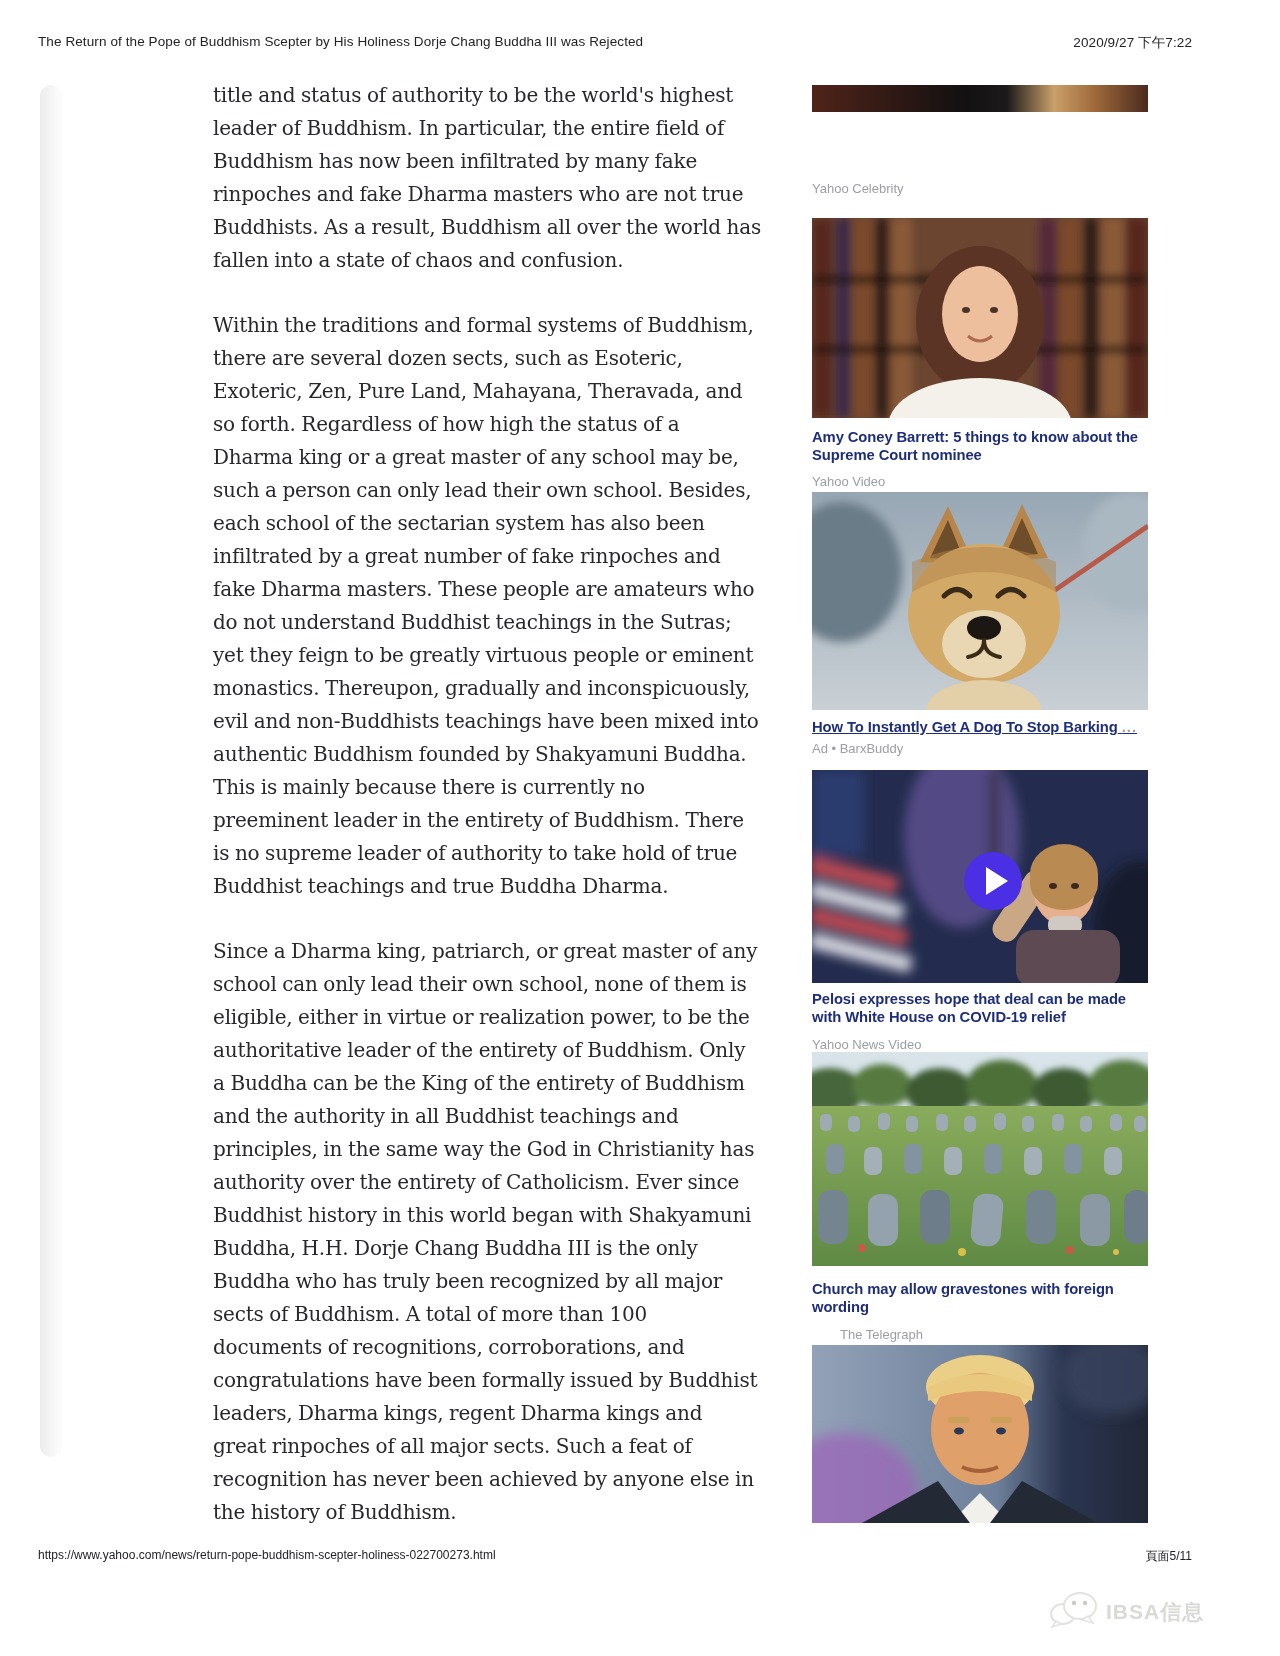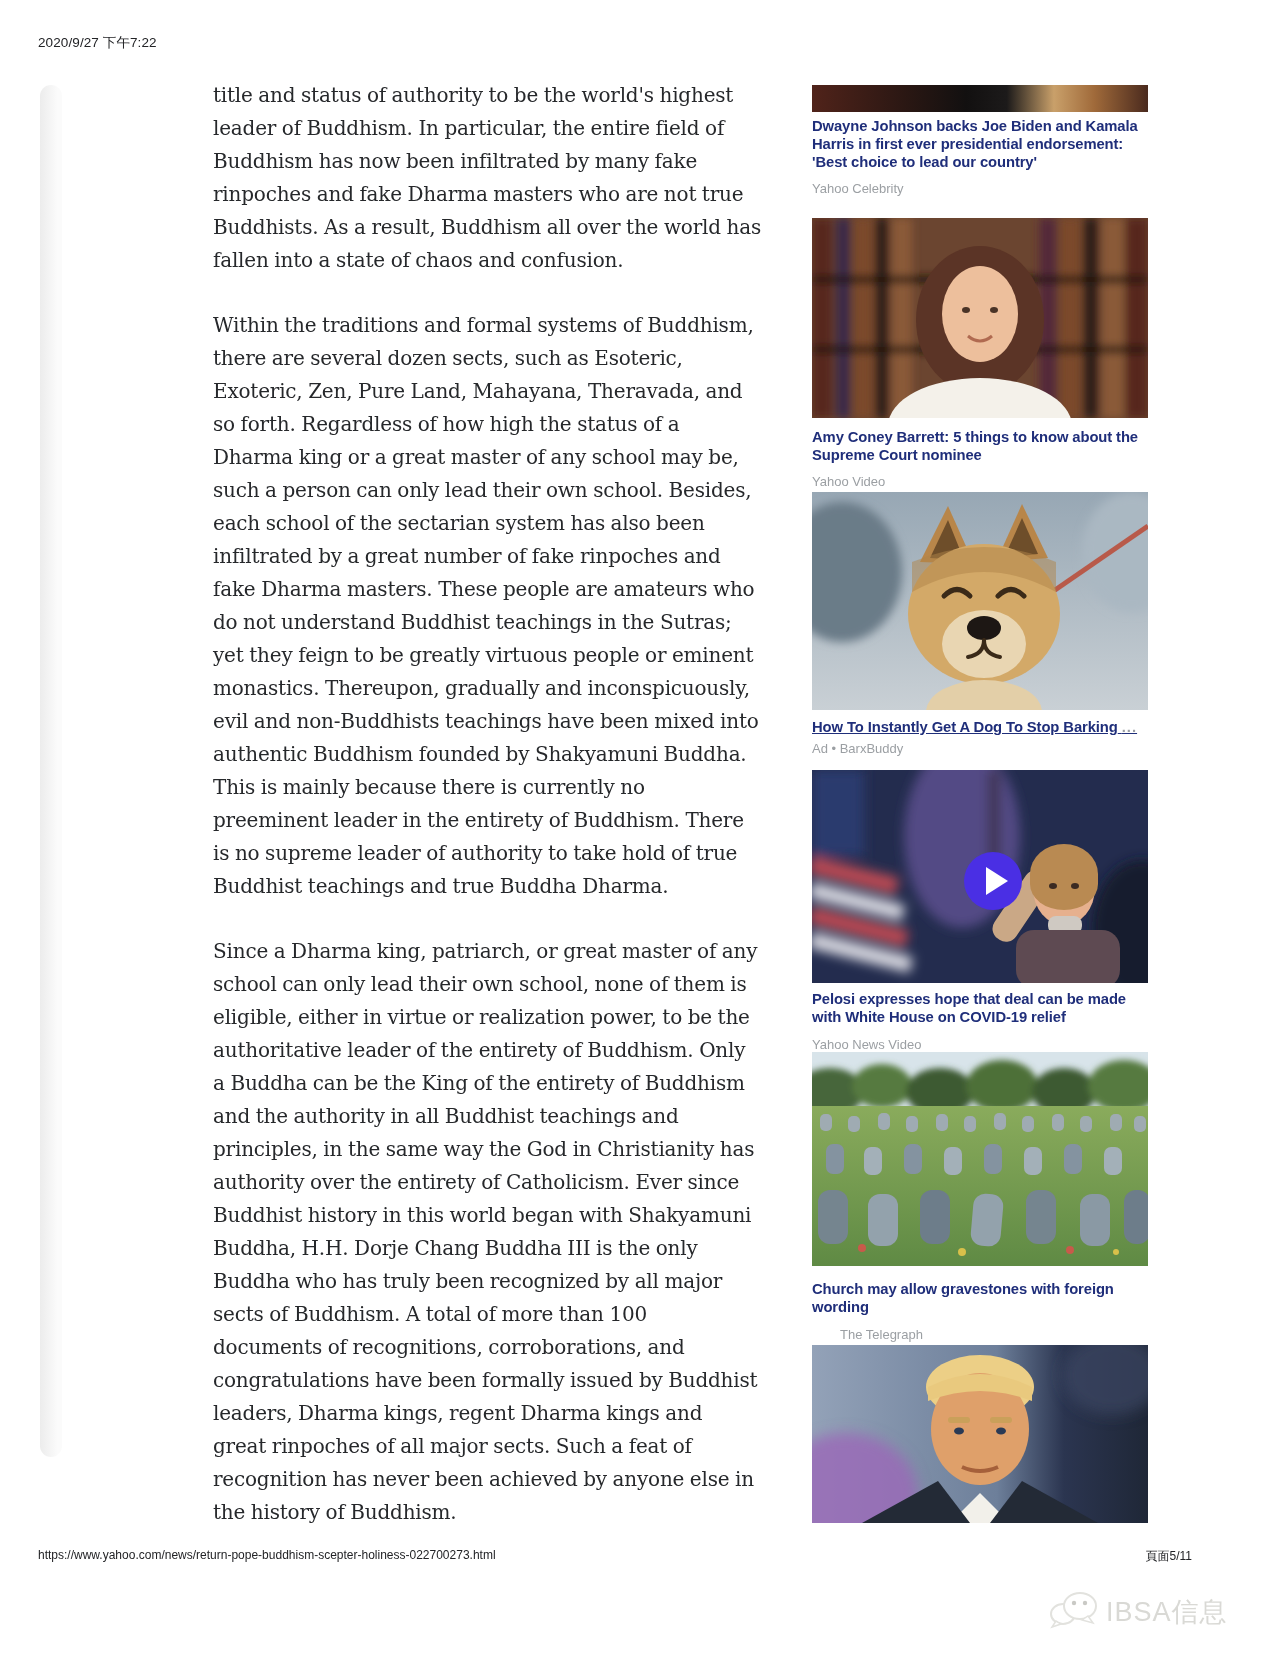--- a/index.html
+++ b/index.html
@@ -28,45 +28,45 @@
   .ellipsis{color:#9b9fa3;font-weight:bold;letter-spacing:1px;}
   
   .play-btn{position:absolute;left:152px;top:82px;width:58px;height:58px;border-radius:50%;
         background:#4a2fe4;}
   .play-btn::after{content:"";position:absolute;left:22px;top:15px;width:0;height:0;
         border-top:14px solid transparent;border-bottom:14px solid transparent;
         border-left:22px solid #ffffff;}
   
   .watermark{position:absolute;left:1048px;top:1588px;display:flex;align-items:center;gap:6px;
         color:#d9d9d5;}
-  .watermark .wm-text{font-size:27px;font-weight:normal;letter-spacing:1px;
+  .watermark .wm-text{font-size:21px;font-weight:bold;letter-spacing:1px;
         text-shadow:0 1px 0 #ffffff;}
 </style>
 </head>
 <body>
 
 <div class="page">
 
   <div class="print-header">
+    <span>The Return of the Pope of Buddhism Scepter by His Holiness Dorje Chang Buddha III was Rejected</span>
     <span>2020/9/27 下午7:22</span>
   </div>
 
   <div class="scroll-strip"></div>
 
   <div class="article">
     <p>title and status of authority to be the world's highest leader of Buddhism. In particular, the entire field of Buddhism has now been infiltrated by many fake rinpoches and fake Dharma masters who are not true Buddhists. As a result, Buddhism all over the world has fallen into a state of chaos and confusion.</p>
     <p>Within the traditions and formal systems of Buddhism, there are several dozen sects, such as Esoteric, Exoteric, Zen, Pure Land, Mahayana, Theravada, and so forth. Regardless of how high the status of a Dharma king or a great master of any school may be, such a person can only lead their own school. Besides, each school of the sectarian system has also been infiltrated by a great number of fake rinpoches and fake Dharma masters. These people are amateurs who do not understand Buddhist teachings in the Sutras; yet they feign to be greatly virtuous people or eminent monastics. Thereupon, gradually and inconspicuously, evil and non-Buddhists teachings have been mixed into authentic Buddhism founded by Shakyamuni Buddha. This is mainly because there is currently no preeminent leader in the entirety of Buddhism. There is no supreme leader of authority to take hold of true Buddhist teachings and true Buddha Dharma.</p>
     <p>Since a Dharma king, patriarch, or great master of any school can only lead their own school, none of them is eligible, either in virtue or realization power, to be the authoritative leader of the entirety of Buddhism. Only a Buddha can be the King of the entirety of Buddhism and the authority in all Buddhist teachings and principles, in the same way the God in Christianity has authority over the entirety of Catholicism. Ever since Buddhist history in this world began with Shakyamuni Buddha, H.H. Dorje Chang Buddha III is the only Buddha who has truly been recognized by all major sects of Buddhism. A total of more than 100 documents of recognitions, corroborations, and congratulations have been formally issued by Buddhist leaders, Dharma kings, regent Dharma kings and great rinpoches of all major sects. Such a feat of recognition has never been achieved by anyone else in the history of Buddhism.</p>
   </div>
 
   <aside class="sidebar">
 
     <div class="thumb" style="top:0;height:27px;
          background:linear-gradient(90deg,#50231a 0%,#2a1713 28%,#121010 46%,#1c1a1a 58%,#c9a06a 72%,#a06a3a 84%,#4a2a1e 100%);"></div>
-    <div class="headline" style="top:32px;">Dwayne Johnson backs Joe Biden and Kamala Harris in first ever presidential endorsement: 'Best choice to lead our country'</div>
     <div class="src" style="top:96px;">Yahoo Celebrity</div>
 
     <div class="thumb" style="top:133px;height:200px;">
       <svg viewBox="0 0 336 200" preserveAspectRatio="none">
         <defs>
             <filter id="b1">
               <feGaussianBlur stdDeviation="4"></feGaussianBlur>
             </filter>
           </defs>
         <rect width="336" height="200" fill="#6b4530"></rect>

